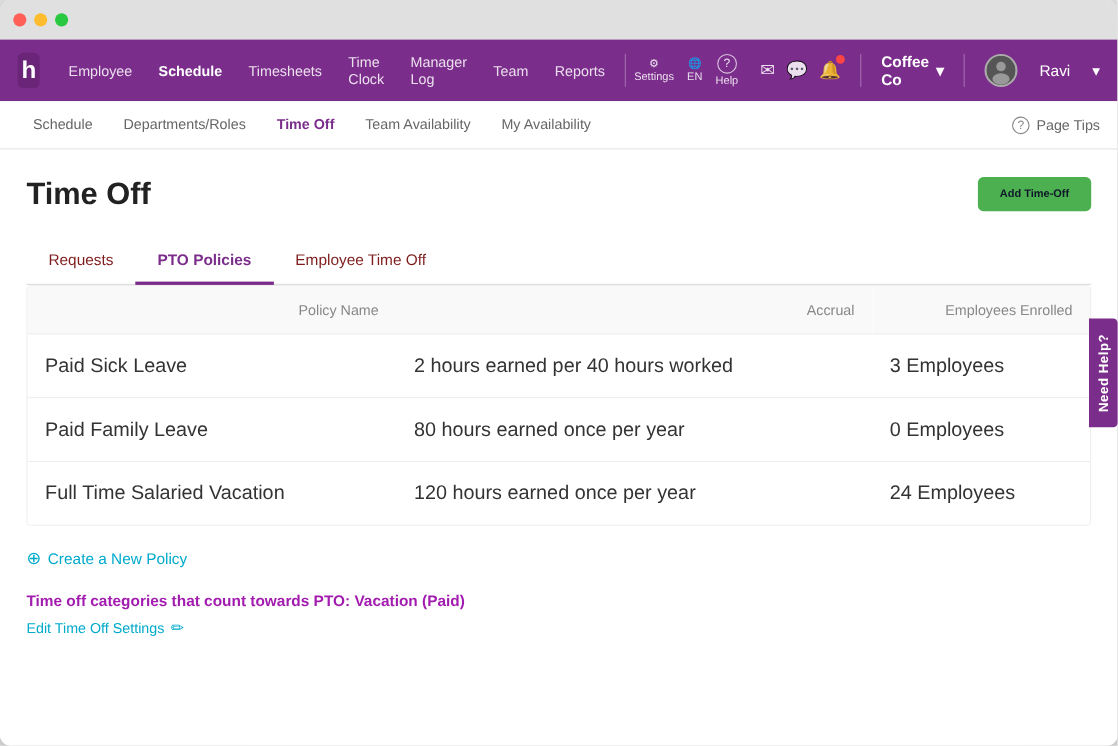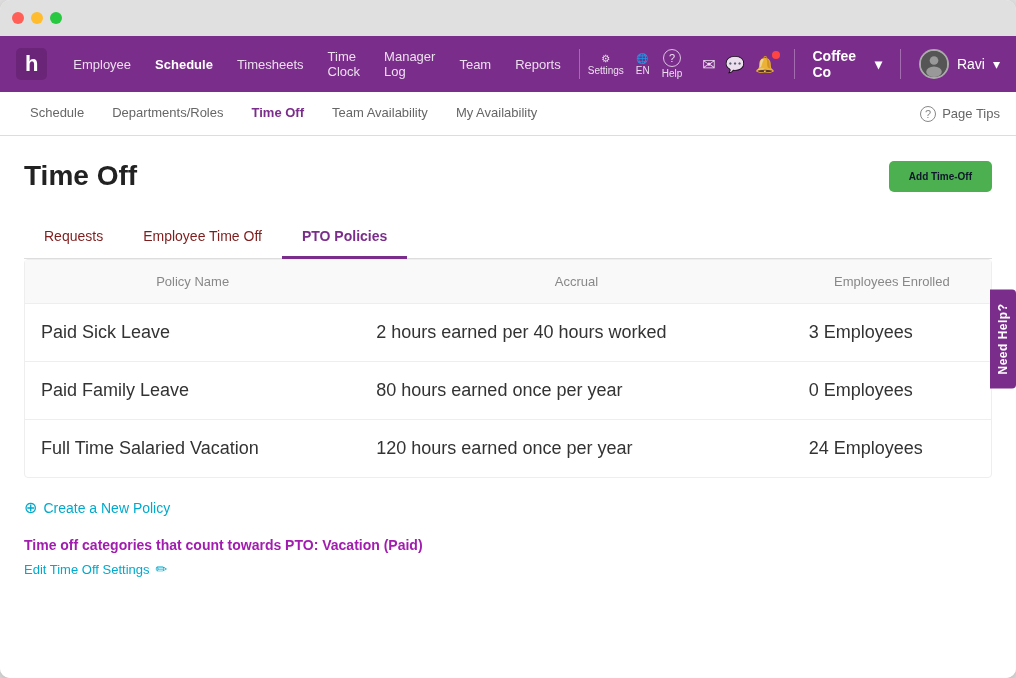--- a/index.html
+++ b/index.html
@@ -13,36 +13,36 @@
     .navbar { background: #7b2d8b; height: 56px; display: flex; align-items: center; padding: 0 16px; gap: 0; flex-shrink: 0; }
     .nav-logo { color: white; font-size: 22px; font-weight: bold; margin-right: 16px; background: #6a2578; width: 32px; height: 32px; border-radius: 5px; display: flex; align-items: center; justify-content: center; }
     .nav-links { display: flex; align-items: center; gap: 4px; flex: 1; }
     .nav-link { color: rgba(255,255,255,0.85); font-size: 13px; padding: 6px 10px; cursor: pointer; border-radius: 4px; text-decoration: none; }
     .nav-link.active { color: white; font-weight: 600; }
     .nav-divider { width: 1px; height: 30px; background: rgba(255,255,255,0.3); margin: 0 8px; }
     .nav-right { display: flex; align-items: center; gap: 12px; }
     .nav-icon-btn { color: rgba(255,255,255,0.85); font-size: 14px; cursor: pointer; display: flex; flex-direction: column; align-items: center; gap: 1px; }
     .nav-icon-btn span { font-size: 10px; }
     .nav-company { display: flex; align-items: center; gap: 6px; color: white; font-size: 14px; font-weight: 600; cursor: pointer; }
-    .nav-user { display: flex; align-items: center; gap: 8px; color: white; font-size: 14px; cursor: pointer; }
+    .nav-user { display: flex; align-items: center; gap: 20px; color: white; font-size: 14px; cursor: pointer; }
     .nav-avatar { width: 30px; height: 30px; border-radius: 50%; border: 2px solid rgba(255,255,255,0.5); background: #555; display: flex; align-items: center; justify-content: center; color: white; font-size: 11px; }
     .subnav { background: white; border-bottom: 1px solid #ddd; display: flex; align-items: center; padding: 0 16px; height: 44px; flex-shrink: 0; }
     .subnav-links { display: flex; align-items: center; gap: 0; flex: 1; }
     .subnav-link { color: #666; font-size: 13px; padding: 10px 14px; cursor: pointer; text-decoration: none; border-bottom: 3px solid transparent; }
     .subnav-link.active { color: #7b2d8b; font-weight: 600; border-bottom: 3px solid transparent; }
     .subnav-right { display: flex; align-items: center; gap: 6px; color: #666; font-size: 13px; cursor: pointer; }
     .page-content { flex: 1; background: white; overflow-y: auto; padding: 24px; }
     .page-header { display: flex; justify-content: space-between; align-items: center; margin-bottom: 24px; }
     .page-title { font-size: 28px; font-weight: 700; color: #222; }
     .add-btn { background: #4caf50; color: #0f172a; border: none; padding: 10px 20px; border-radius: 5px; font-size: 10px; font-weight: 700; cursor: pointer; }
     .tabs { display: flex; border-bottom: 1px solid #ddd; margin-bottom: 0; }
     .tab { padding: 12px 20px; font-size: 14px; color: #7f1d1d; cursor: pointer; border-bottom: 3px solid transparent; margin-bottom: -1px; }
     .tab.active { color: #7b2d8b; font-weight: 600; border-bottom: 3px solid #7b2d8b; }
     .table { width: 100%; border-collapse: collapse; margin-top: 0; }
-    .table th { text-align: center; padding: 14px 16px; font-size: 13px; color: #888; font-weight: 500; background: #f9f9f9; border-bottom: 1px solid #eee; }
+    .table th { text-align: right; padding: 14px 16px; font-size: 13px; color: #888; font-weight: 500; background: #f9f9f9; border-bottom: 1px solid #eee; }
     .table td { padding: 18px 16px; font-size: 18px; color: #333; border-bottom: 1px solid #eee; }
     .table tbody tr:last-child td { border-bottom: none; }
     .table-container { border: 1px solid #eee; border-radius: 4px; margin-bottom: 20px; }
     .create-policy { display: flex; align-items: center; gap: 6px; color: #00aacc; font-size: 14px; cursor: pointer; margin-bottom: 20px; }
     .pto-categories { font-size: 14px; color: #a21caf; margin-bottom: 8px; }
     .pto-categories span { font-weight: 700; }
     .edit-settings { display: flex; align-items: center; gap: 6px; color: #00aacc; font-size: 13px; cursor: pointer; }
     .need-help { position: fixed; right: 0; top: 50%; transform: translateY(-50%); background: #7b2d8b; color: white; writing-mode: vertical-rl; text-orientation: mixed; transform: translateY(-50%) rotate(180deg); padding: 14px 6px; font-size: 12px; font-weight: 600; cursor: pointer; border-radius: 4px 0 0 4px; letter-spacing: 0.5px; }
     .icon-plus-circle { color: #00aacc; font-size: 16px; }
     .icon-pencil { color: #00aacc; font-size: 14px; }
@@ -128,22 +128,22 @@
   </div>
 
   <div class="page-content">
     <div class="page-header">
       <h1 class="page-title">Time Off</h1>
       <button class="add-btn">Add Time-Off</button>
     </div>
 
     <div class="tabs">
       <div class="tab">Requests</div>
+      <div class="tab active">PTO Policies</div>
       <div class="tab">Employee Time Off</div>
-      <div class="tab active">PTO Policies</div>
     </div>
 
     <div class="table-container">
       <table class="table">
         <thead>
           <tr>
             <th>Policy Name</th>
             <th>Accrual</th>
             <th>Employees Enrolled</th>
           </tr>

